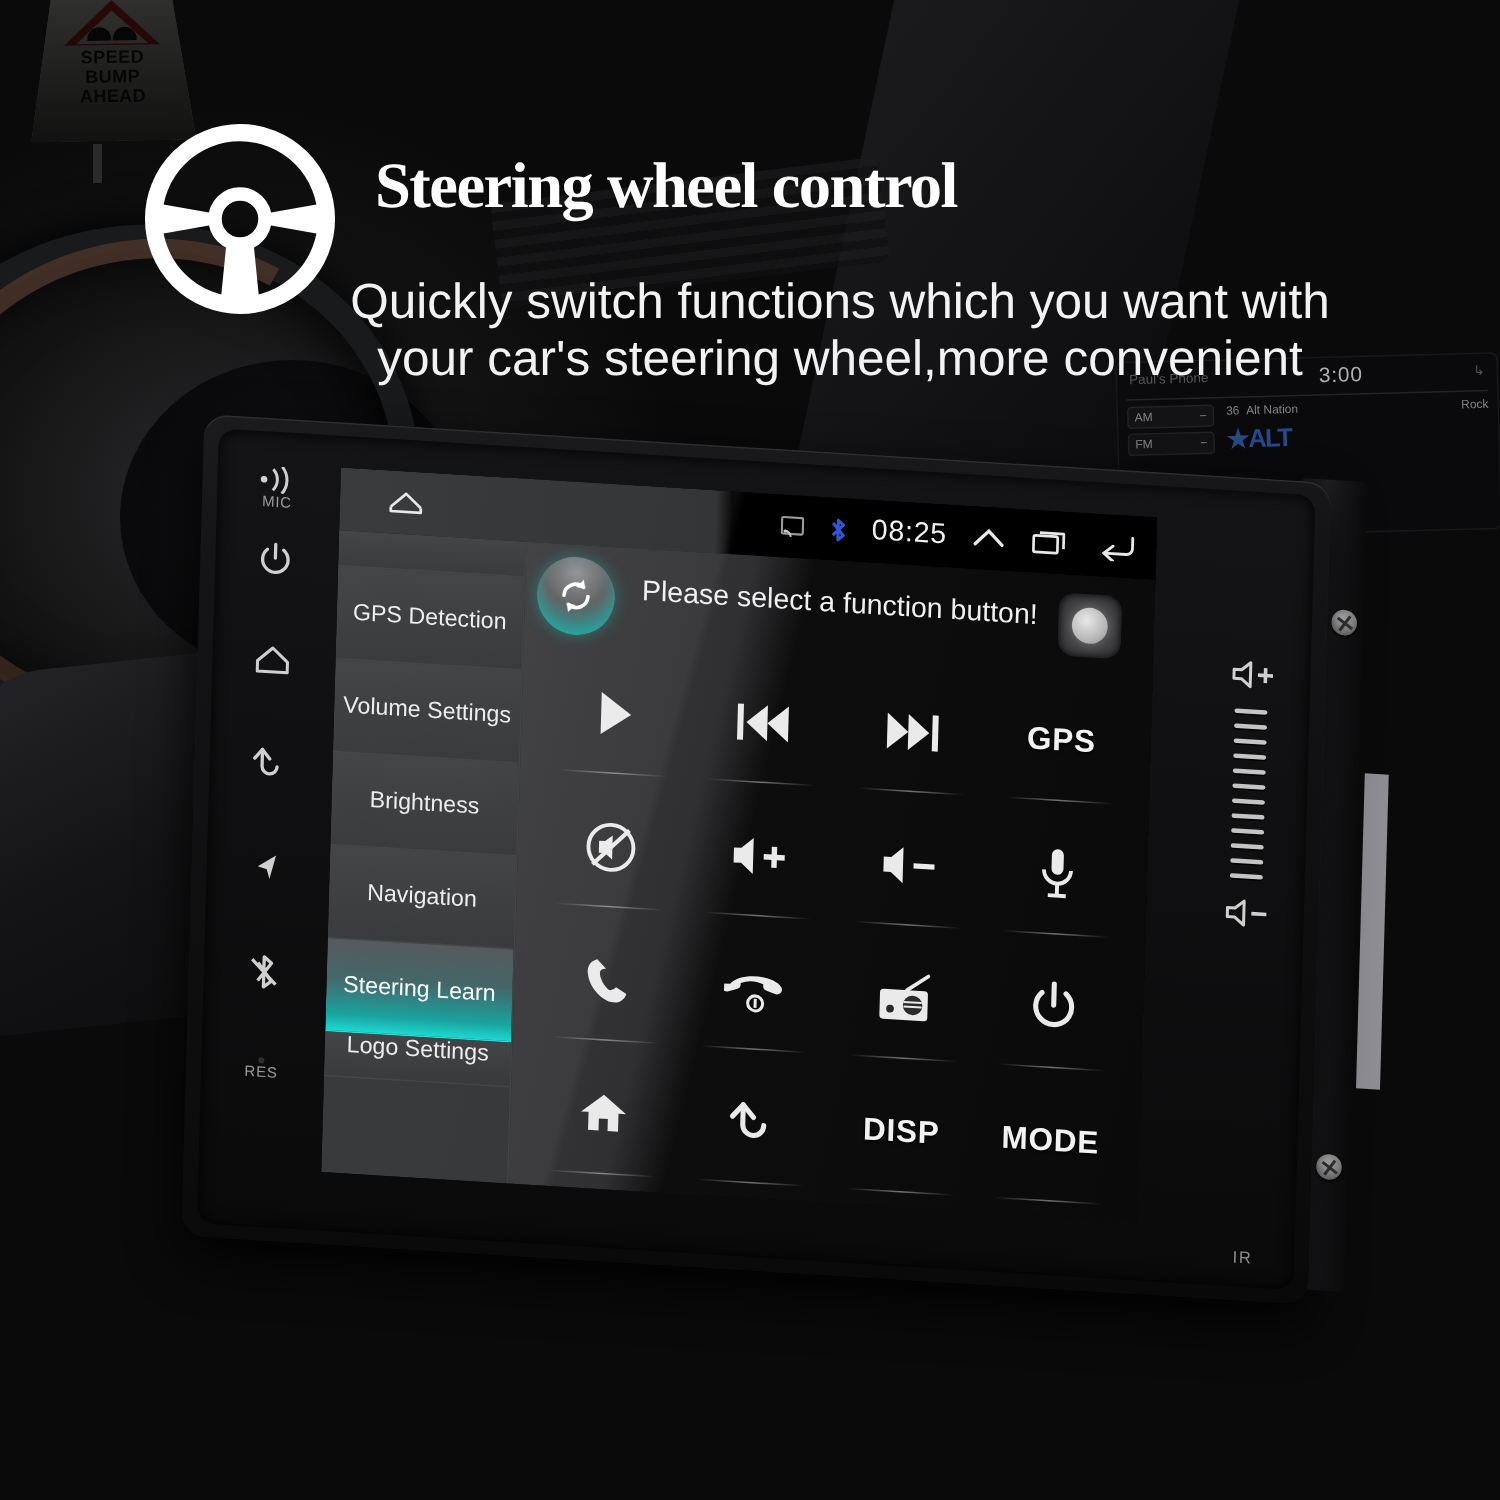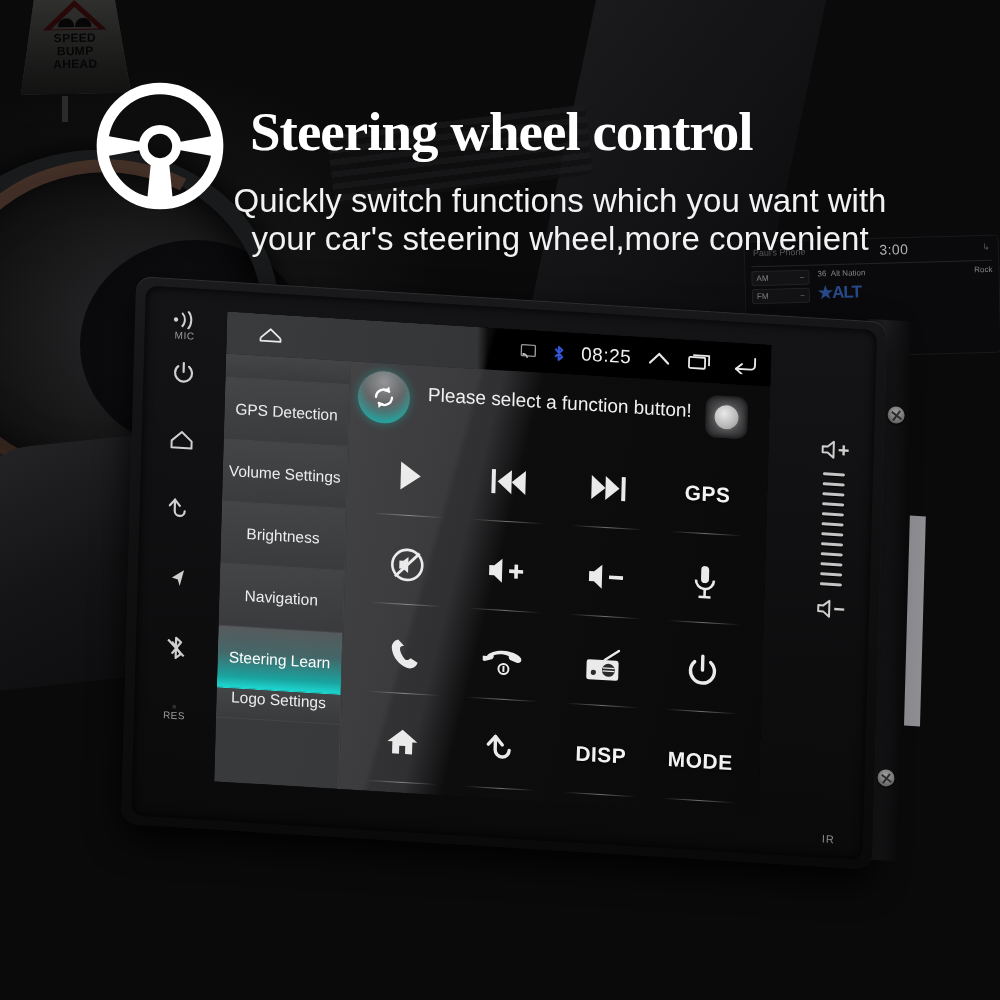--- a/index.html
+++ b/index.html
@@ -68,21 +68,21 @@
                color:#121212; font-weight:bold; font-size:12px; line-height:13px; letter-spacing:.3px; }
   .sign-post { position:absolute; left:62px; top:96px; width:6px; height:26px; background:#4a4a48; opacity:.5; }
   .sign-shade { position:absolute; left:20px; top:-6px; width:110px; height:100px;
                 background:linear-gradient(180deg, rgba(0,0,0,.45), rgba(0,0,0,.75)); transform:rotate(-1deg);
                 clip-path: polygon(14% 0,86% 0,100% 100%,0 100%); pointer-events:none; }
 
   
   .hdr-wheel { position:absolute; left:96px; top:82px; width:128px; height:128px; }
   .hdr-title { position:absolute; left:250px; top:100px; width:660px;
                font-family:"Liberation Serif", serif; font-weight:bold; color:#fff;
-               font-size:55px; letter-spacing:-1px; white-space:nowrap; }
+               font-size:43px; letter-spacing:-1px; white-space:nowrap; }
   .hdr-sub { position:absolute; left:210px; top:182px; width:700px; text-align:center;
              color:#f2f2f2; font-size:33px; line-height:38px; }
 
   
   #unit-wrap { position:absolute; left:128px; top:292px; width:790px; height:570px;
                transform: rotate(1.6deg) skewY(1.9deg); }
   .unit-bracket { position:absolute; right:14px; top:6px; width:44px; height:540px;
                   background:linear-gradient(90deg,#141416,#202023 40%,#0b0b0c);
                   border-radius:3px; }
   .screw { position:absolute; right:18px; width:17px; height:17px; border-radius:50%;

